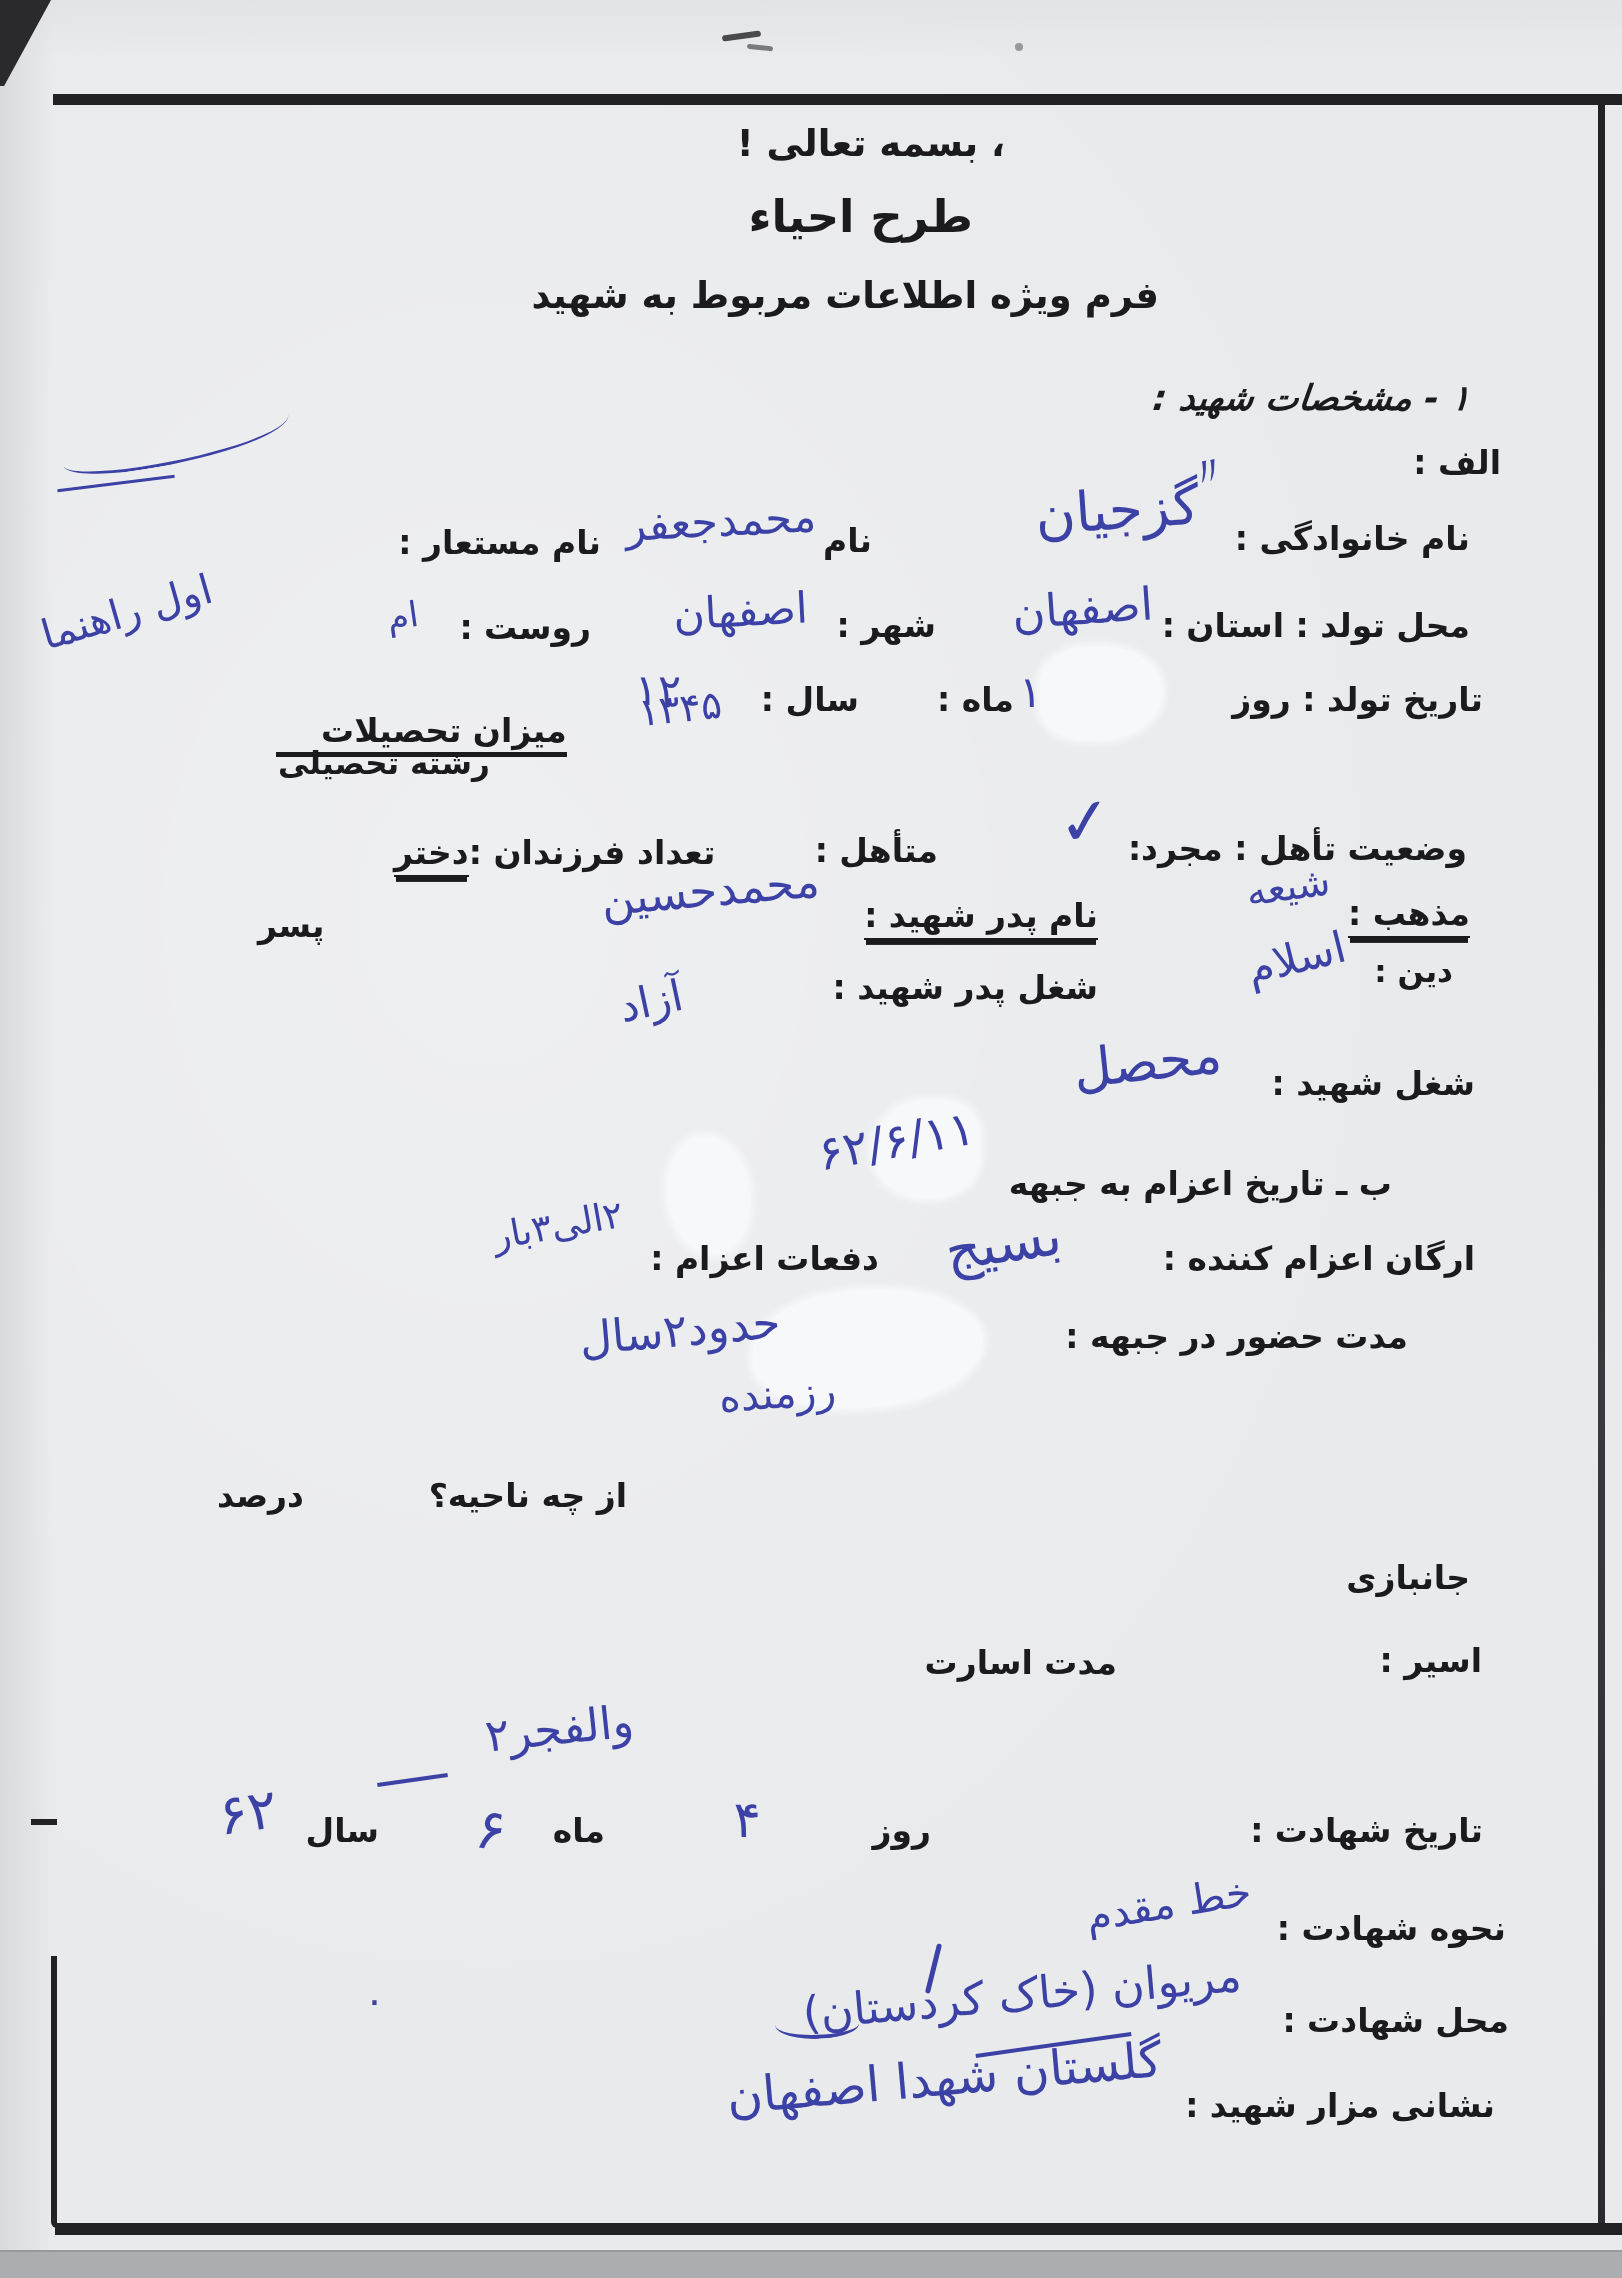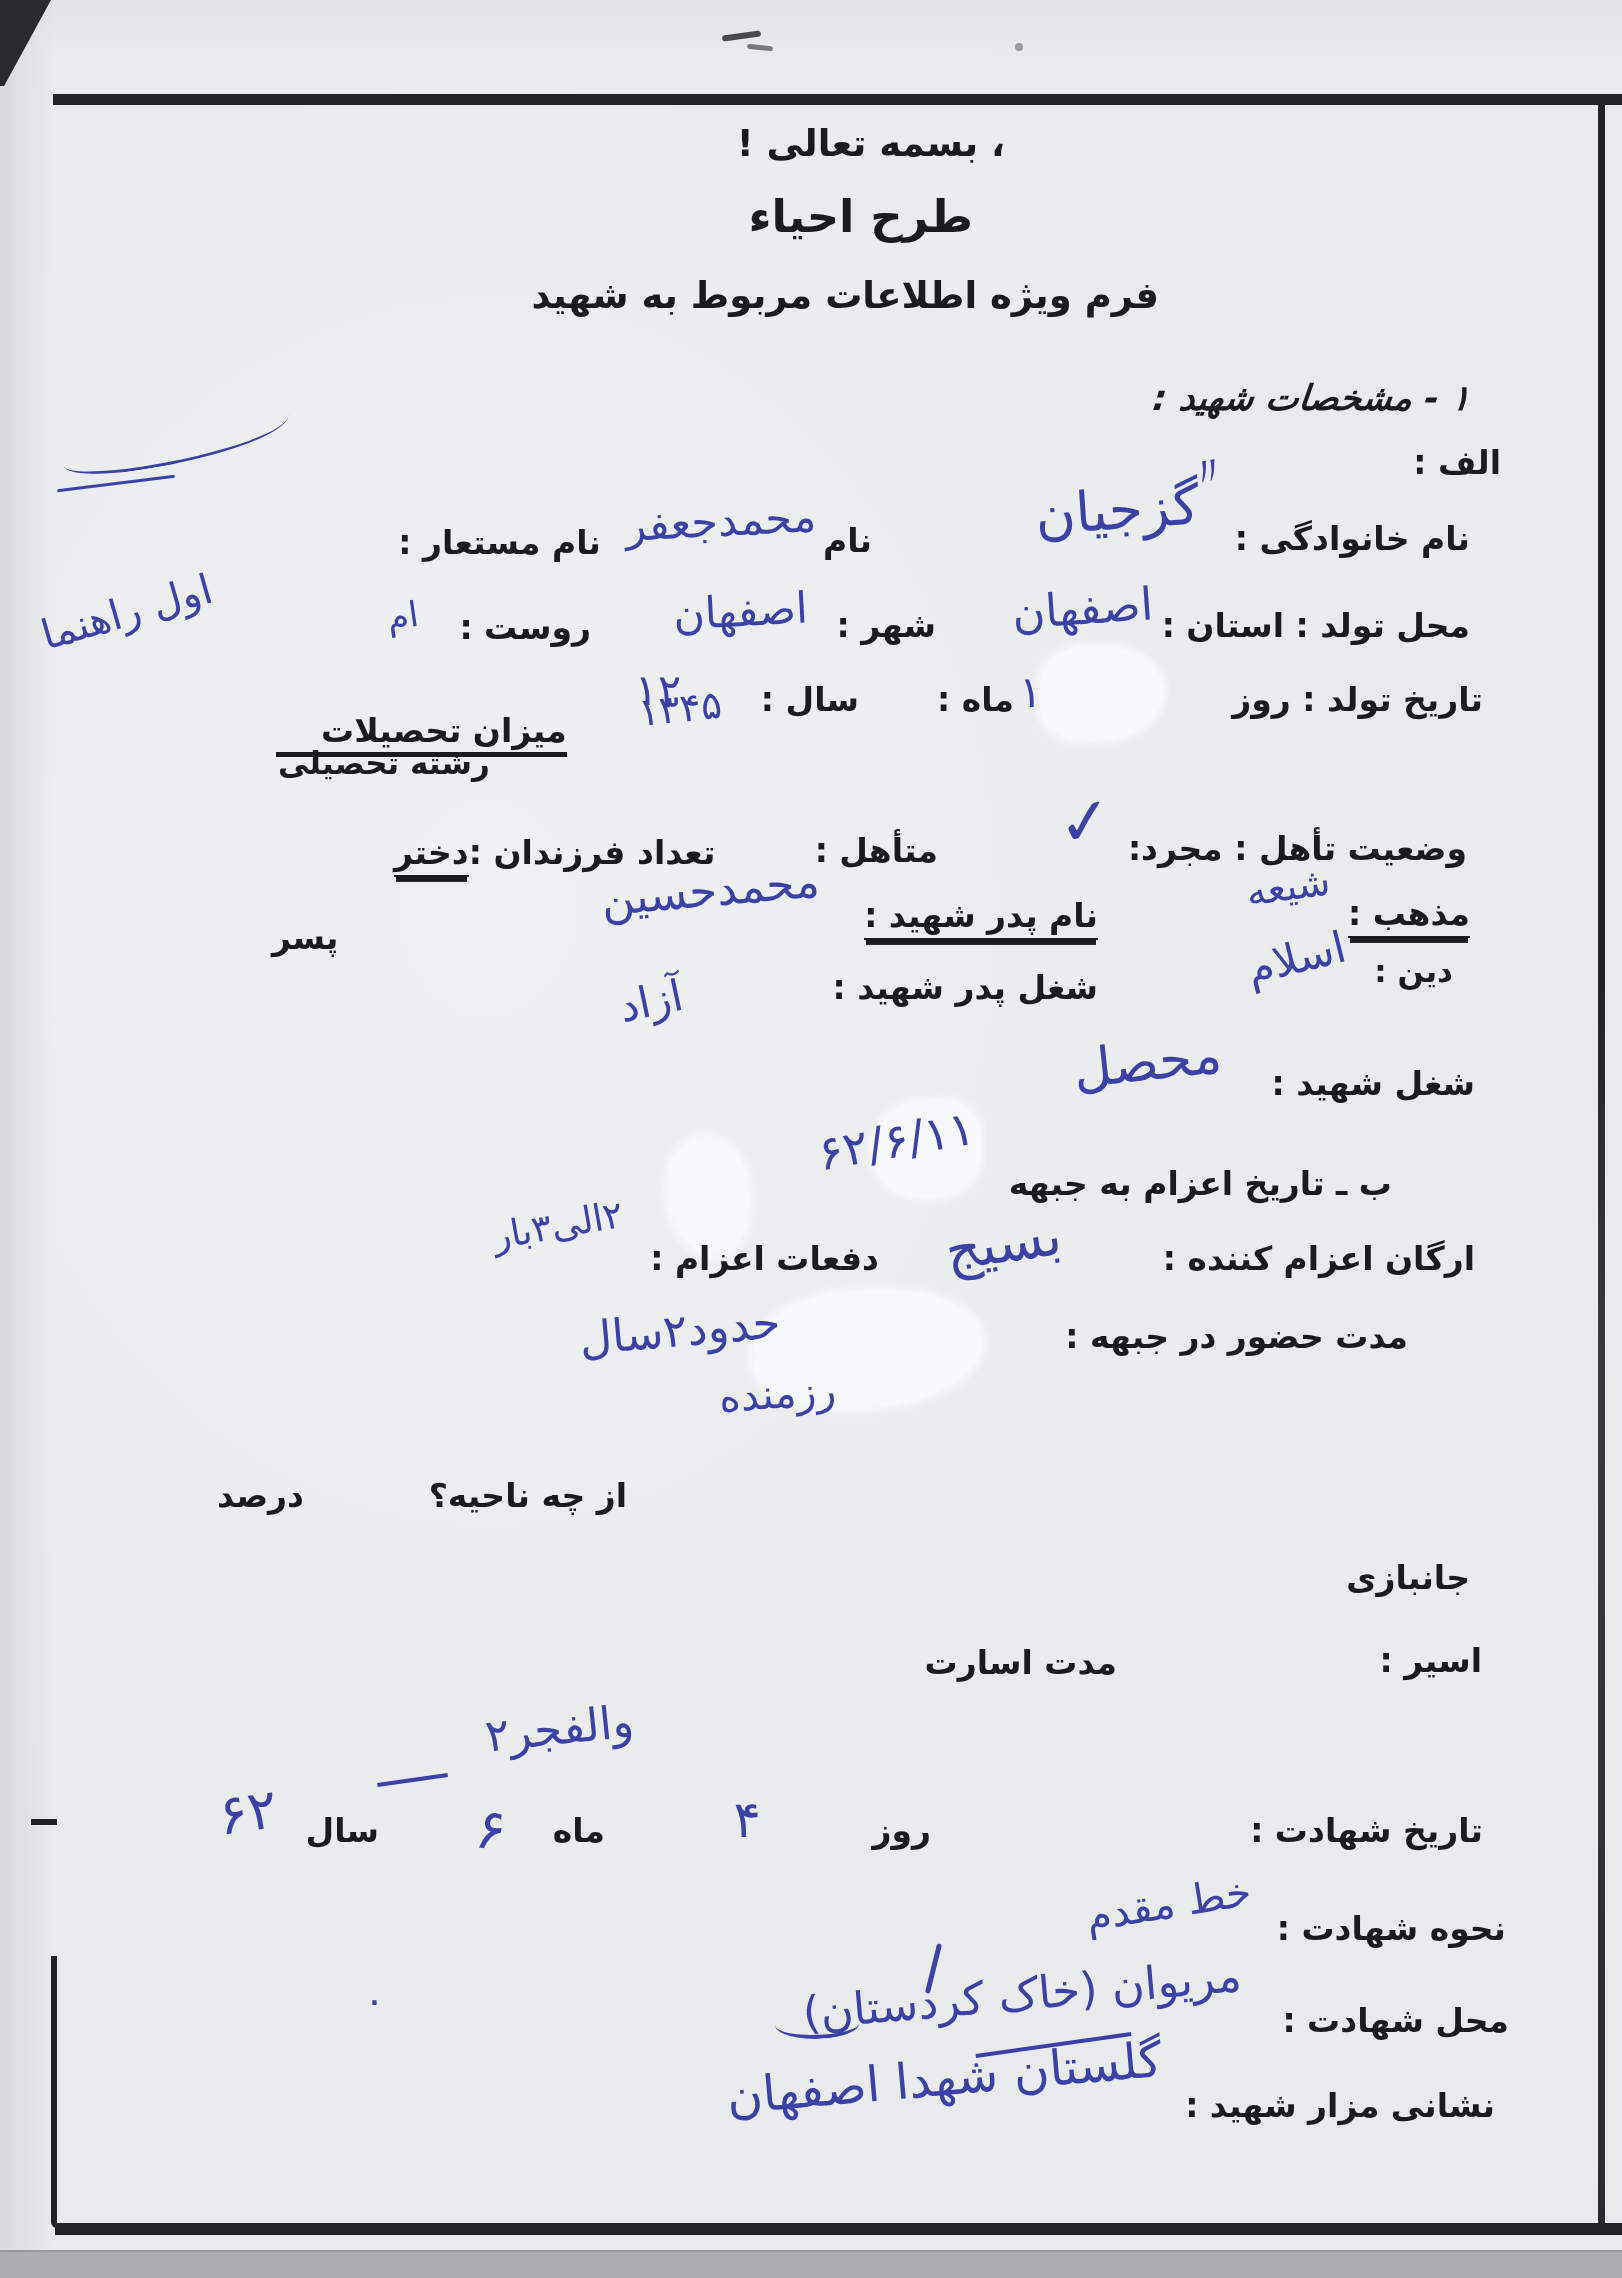--- a/index.html
+++ b/index.html
@@ -79,21 +79,21 @@
   <div class="abs lbl" style="left:278px;top:745px;font-size:31px;">رشته تحصیلی</div>
 
   <div class="abs" style="left:61px;top:416px;width:230px;height:45px;border-bottom:3.9px solid #3b41a5;border-radius:0 0 90% 45%;transform:rotate(-9deg);"></div>
   <div class="penline" style="left:57px;top:482px;width:118px;height:2.9px;transform:rotate(-7deg);"></div>
   <div class="abs pen" style="left:39px;top:588px;font-size:41px;transform:rotate(-16deg);">اول راهنما</div>
 
   <div class="abs lbl" style="right:155px;top:829px;">وضعیت تأهل : مجرد:</div>
   <div class="abs pen" style="right:510px;top:784px;font-size:65px;transform:rotate(-6deg);">✓</div>
   <div class="abs lbl" style="right:684px;top:831px;">متأهل :</div>
   <div class="abs lbl" style="left:394px;top:833px;"><span>تعداد فرزندان :</span><span class="uline2">دختر</span></div>
-  <div class="abs lbl" style="left:272px;top:906px;margin-top:12px;">پسر</div>
+  <div class="abs lbl" style="left:258px;top:906px;">پسر</div>
 
   <div class="abs lbl uline2" style="right:152px;top:894px;">مذهب :</div>
   <div class="abs pen" style="right:292px;top:864px;font-size:39px;transform:rotate(-8deg);">شیعه</div>
   <div class="abs lbl" style="right:169px;top:953px;font-size:31px;">دین :</div>
   <div class="abs pen" style="right:276px;top:933px;font-size:43px;transform:rotate(-14deg);">اسلام</div>
   <div class="abs lbl uline2" style="right:524px;top:896px;">نام پدر شهید :</div>
   <div class="abs pen" style="right:802px;top:864px;font-size:45px;transform:rotate(-5deg);">محمدحسین</div>
   <div class="abs lbl" style="right:524px;top:968px;">شغل پدر شهید :</div>
   <div class="abs pen" style="right:939px;top:976px;font-size:43px;transform:rotate(-12deg);">آزاد</div>
 

